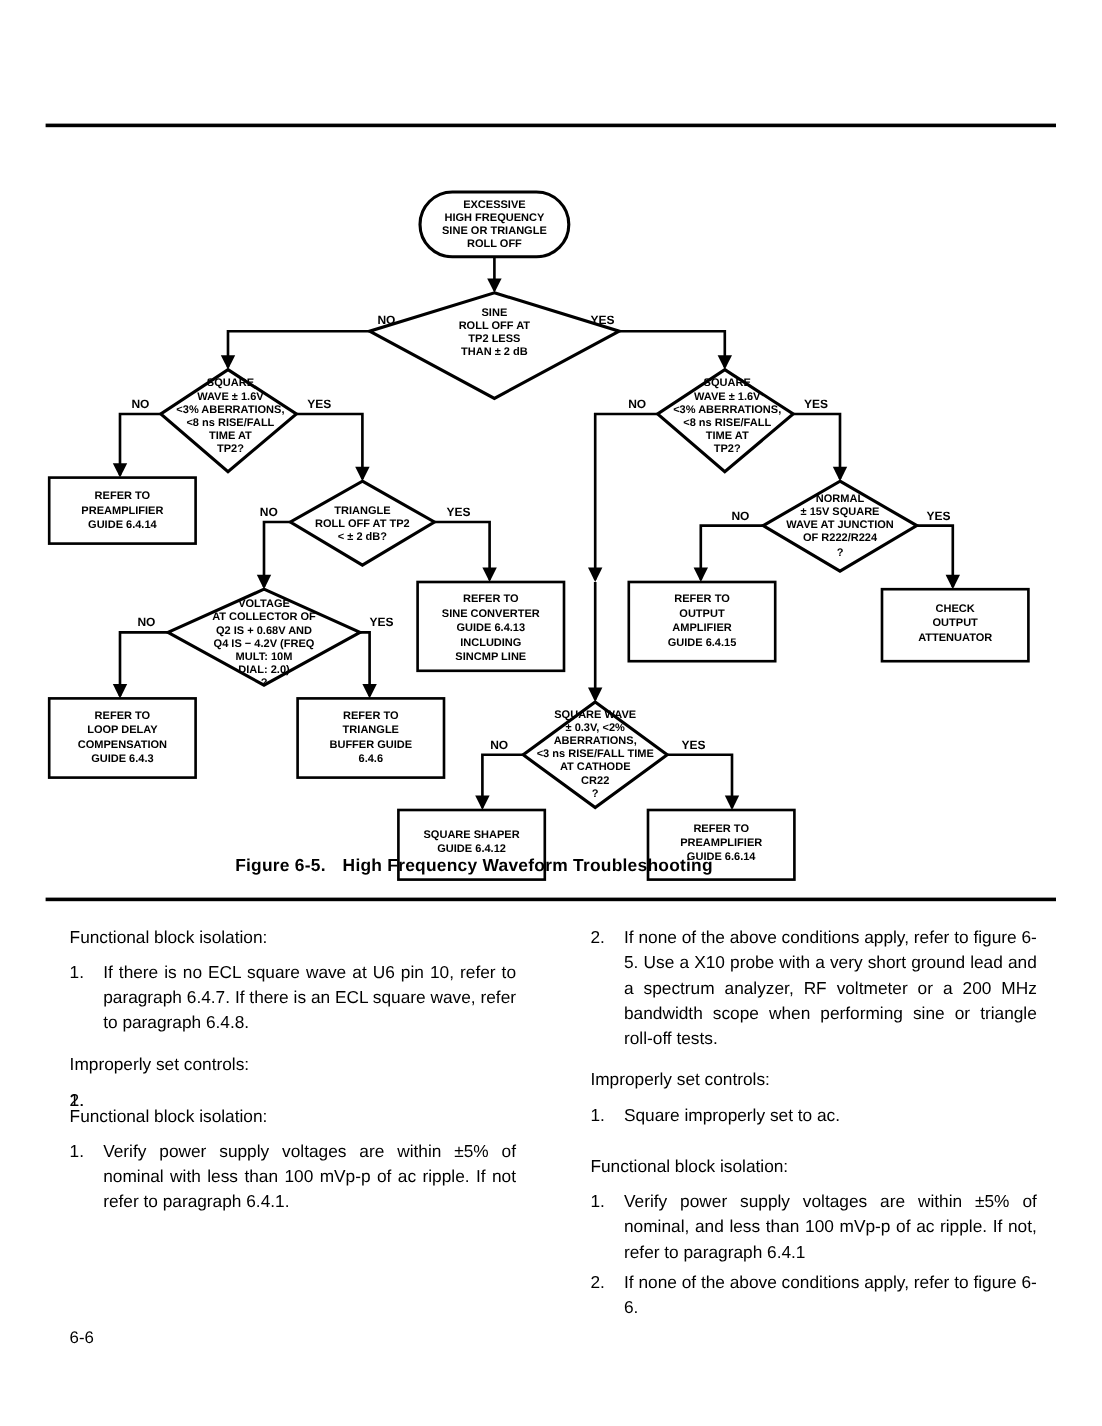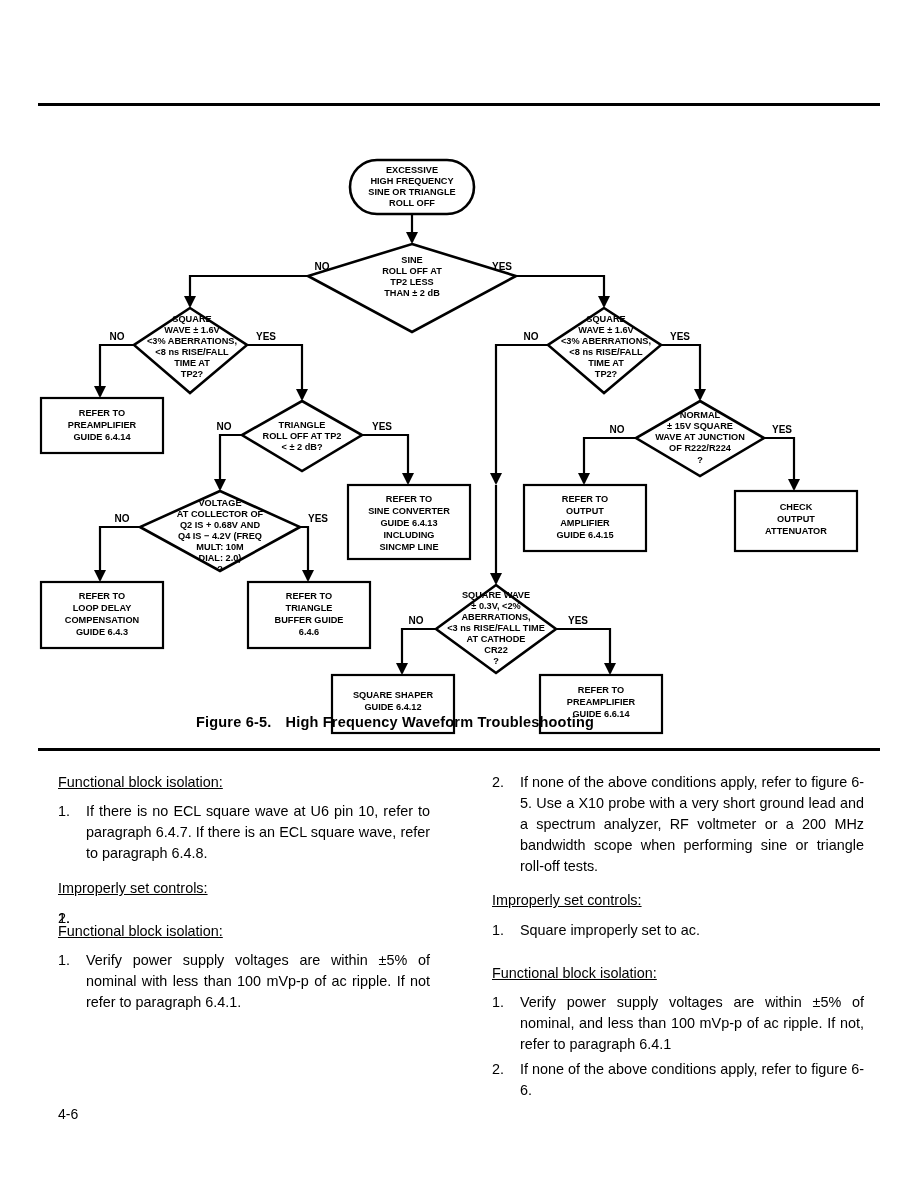--- a/index.html
+++ b/index.html
@@ -66,21 +66,20 @@
     top: 0;
     width: 372px;
   }
   .col-left  { left: 0; }
   .col-right { left: 434px; }
 
   .lead {
     font-size: 14.4px;
     line-height: 1.42;
     margin: 0 0 9px 0;
-    text-decoration: underline;
   }
   .numlist {
     margin: 0 0 14px 0;
     padding: 0;
     list-style: none;
   }
   .numlist li {
     position: relative;
     padding-left: 28px;
     font-size: 14.4px;
@@ -403,15 +402,15 @@
           <span>Verify power supply voltages are within ±5% of nominal, and less than 100 mVp-p of ac ripple. If not, refer to paragraph 6.4.1</span>
         </li>
         <li>
           <span class="num">2.</span>
           <span>If none of the above conditions apply, refer to figure 6-6.</span>
         </li>
       </ul>
     </div>
   </div>
 
-  <div class="page-num">4-6</div>
+  <div class="page-num">6-6</div>
 
 </div>
 
 </body></html>

